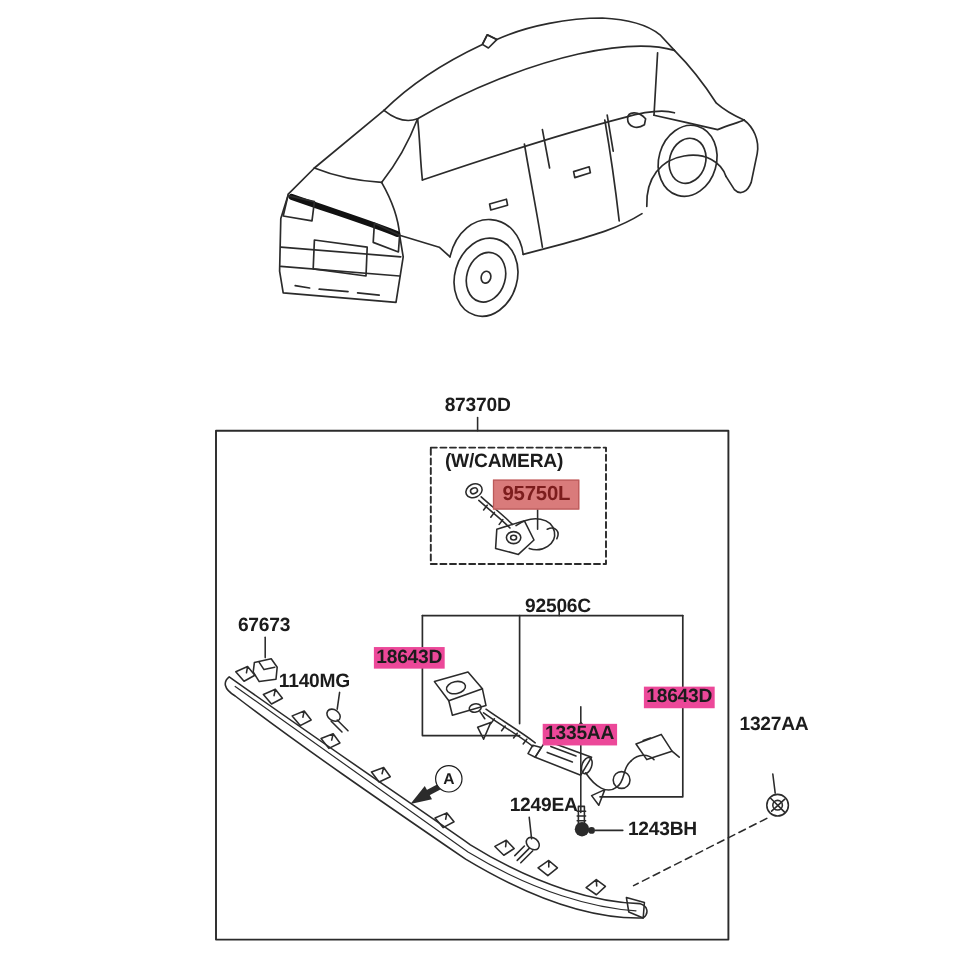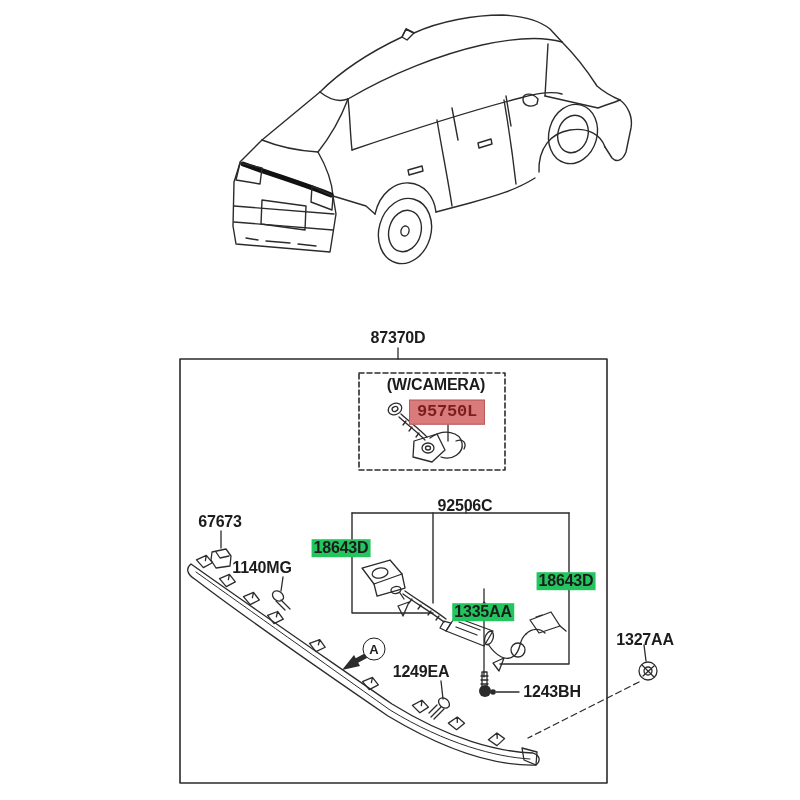--- a/index.html
+++ b/index.html
@@ -1,25 +1,25 @@
 <!DOCTYPE html>
 <html style="--line: #2b2b2b; --highlight-bg: #d97b7b; --highlight-fg: #7c1d1d; --highlight-border: #bb5a5a;"><head>
 <meta charset="utf-8">
 <style>
   html,body{margin:0;padding:0;background:#fff;}
   .stage{position:relative;width:800px;height:800px;background:#fff;overflow:hidden;
          font-family:"Liberation Sans",sans-serif;color:var(--line,#2b2b2b);}
   .stage svg{position:absolute;left:0;top:0;color:var(--line,#2b2b2b);}
   .lbl{position:absolute;transform:translate(-50%,-50%);
        font:600 16px/1.1 "Liberation Sans",sans-serif;letter-spacing:-0.2px;
-       color:#1c1c1c;background:#22c55e;padding:0 2px;white-space:nowrap;z-index:3;}
+       color:#1c1c1c;background:#ec4899;padding:0 2px;white-space:nowrap;z-index:3;}
   .lbl--plain{background:transparent;}
   .lbl--hl{background:var(--highlight-bg,#d97b7b);color:var(--highlight-fg,#7c1d1d);
            border:1px solid var(--highlight-border,#bb5a5a);
-           font-size:17px;font-weight:700;padding:2px 7px;font-family:Liberation Mono, monospace;}
+           font-size:17px;font-weight:700;padding:2px 7px;}
   .view-marker{position:absolute;transform:translate(-50%,-50%);z-index:3;
        width:21px;height:21px;border:1.7px solid #1c1c1c;border-radius:50%;
        display:flex;align-items:center;justify-content:center;
        font:700 13px "Liberation Sans",sans-serif;color:#1c1c1c;background:#fff;}
 </style>
 </head>
 <body>
 
 <div class="stage">
 
@@ -194,26 +194,26 @@
       </g>
 
       <g>
         <path d="M369,654 L356,661" stroke-width="5"></path>
         <path d="M342,670 L360,666 L354,655 Z" fill="currentColor" stroke="none"></path>
       </g>
     </g>
   </svg>
 
   <div class="lbl lbl--plain" style="left:398px;top:338px">87370D</div>
-  <div class="lbl lbl--plain" style="left:436px;top:385px">(W/CAMERA)</div>
+  <div class="lbl lbl--plain" style="left:420px;top:385px">(W/CAMERA)</div>
   <div class="lbl lbl--hl" style="left:447px;top:412px">95750L</div>
   <div class="lbl lbl--plain" style="left:465px;top:506px">92506C</div>
   <div class="lbl lbl--plain" style="left:220px;top:522px">67673</div>
   <div class="lbl lbl--plain" style="left:262px;top:568px">1140MG</div>
   <div class="lbl" style="left:341px;top:548px">18643D</div>
   <div class="lbl" style="left:483px;top:612px">1335AA</div>
   <div class="lbl" style="left:566px;top:581px">18643D</div>
-  <div class="lbl lbl--plain" style="left:645px;top:640px">1327AA</div>
-  <div class="lbl lbl--plain" style="left:421px;top:672px">1249EA</div>
+  <div class="lbl lbl--plain" style="left:645px;top:604px">1327AA</div>
+  <div class="lbl lbl--plain" style="left:453px;top:672px">1249EA</div>
   <div class="lbl lbl--plain" style="left:552px;top:692px">1243BH</div>
 
   <div class="view-marker" style="left:374px;top:649px">A</div>
 </div>
 
 </body></html>

